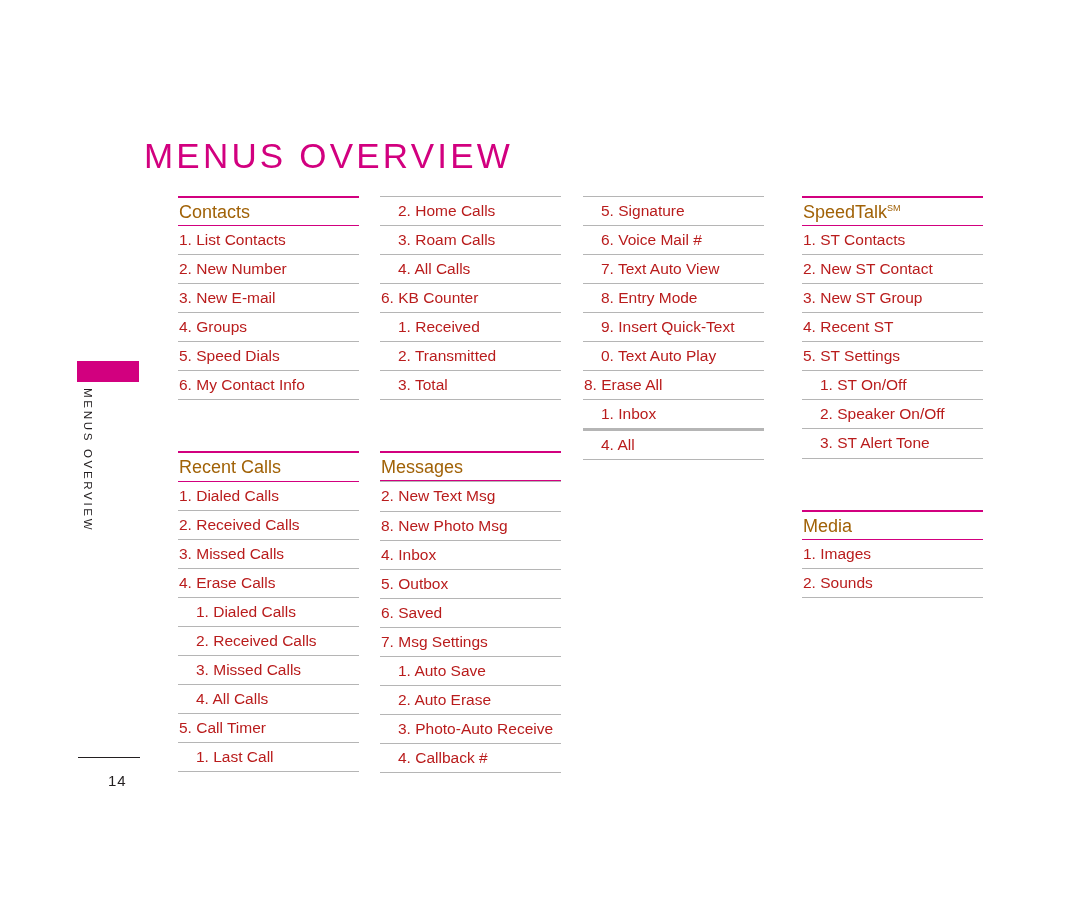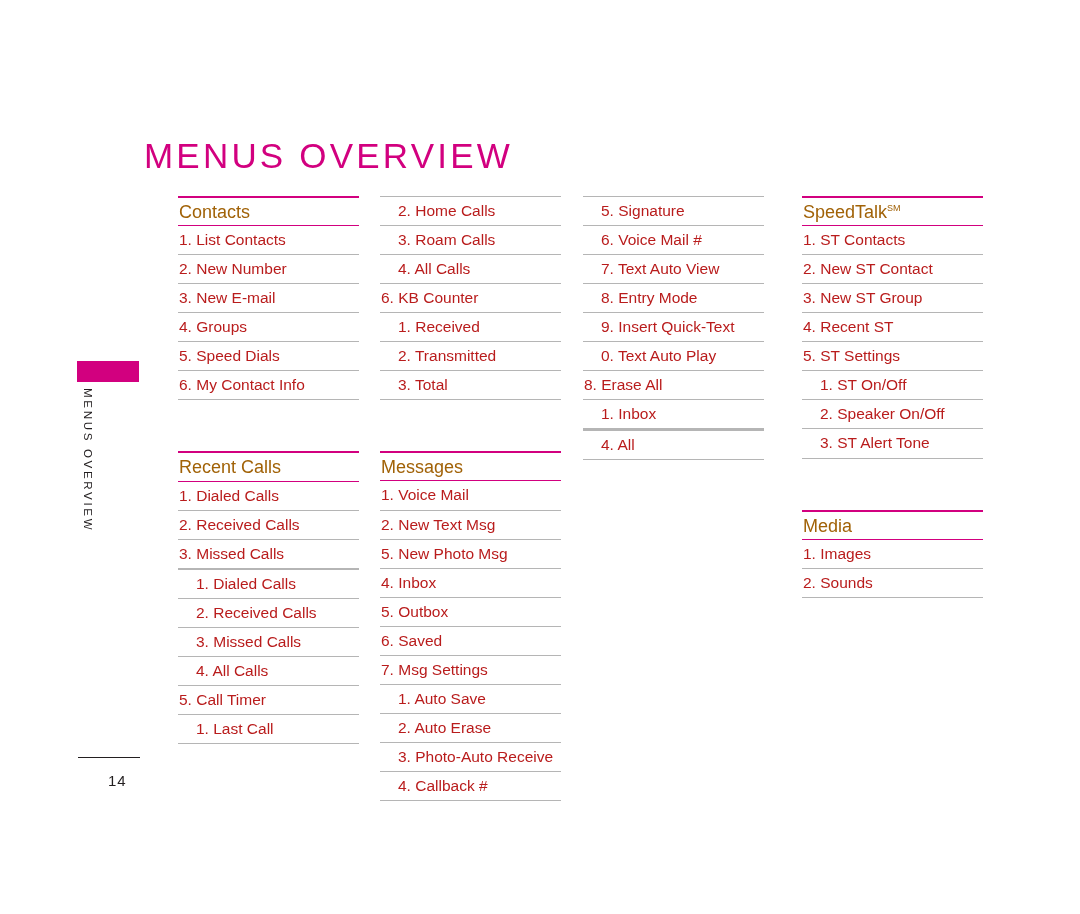--- a/index.html
+++ b/index.html
@@ -160,20 +160,21 @@
         <div class="block spaced">
           <div class="rule-thick"></div>
           <div class="section-head">Recent Calls</div>
           <div class="rule-thin-pink"></div>
           <div class="item">1. Dialed Calls</div>
           <div class="rule-gray"></div>
           <div class="item">2. Received Calls</div>
           <div class="rule-gray"></div>
           <div class="item">3. Missed Calls</div>
           <div class="rule-gray"></div>
+          <div class="item">4. Erase Calls</div>
           <div class="rule-gray"></div>
           <div class="item sub">1. Dialed Calls</div>
           <div class="rule-gray"></div>
           <div class="item sub">2. Received Calls</div>
           <div class="rule-gray"></div>
           <div class="item sub">3. Missed Calls</div>
           <div class="rule-gray"></div>
           <div class="item sub">4. All Calls</div>
           <div class="rule-gray"></div>
           <div class="item">5. Call Timer</div>
@@ -197,25 +198,24 @@
           <div class="rule-gray"></div>
           <div class="item sub">2. Transmitted</div>
           <div class="rule-gray"></div>
           <div class="item sub">3. Total</div>
           <div class="rule-gray"></div>
         </div>
         <div class="block spaced">
           <div class="rule-thick"></div>
           <div class="section-head">Messages</div>
           <div class="rule-thin-pink"></div>
-          <div class="item">1. Voice Mail</div>
           <div class="rule-gray"></div>
           <div class="item">2. New Text Msg</div>
           <div class="rule-gray"></div>
-          <div class="item">5. New Photo Msg</div>
+          <div class="item">8. New Photo Msg</div>
           <div class="rule-gray"></div>
           <div class="item">4. Inbox</div>
           <div class="rule-gray"></div>
           <div class="item">5. Outbox</div>
           <div class="rule-gray"></div>
           <div class="item">6. Saved</div>
           <div class="rule-gray"></div>
           <div class="item">7. Msg Settings</div>
           <div class="rule-gray"></div>
           <div class="item sub">1. Auto Save</div>

